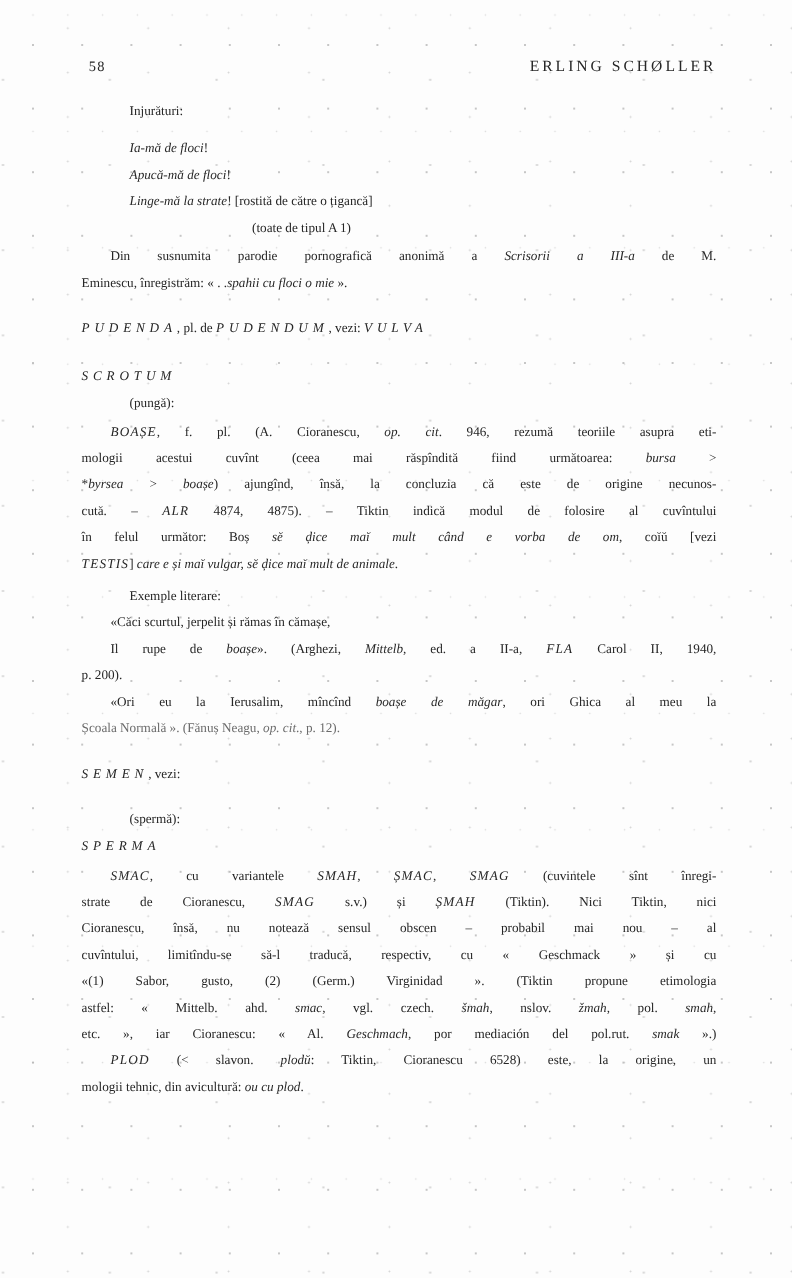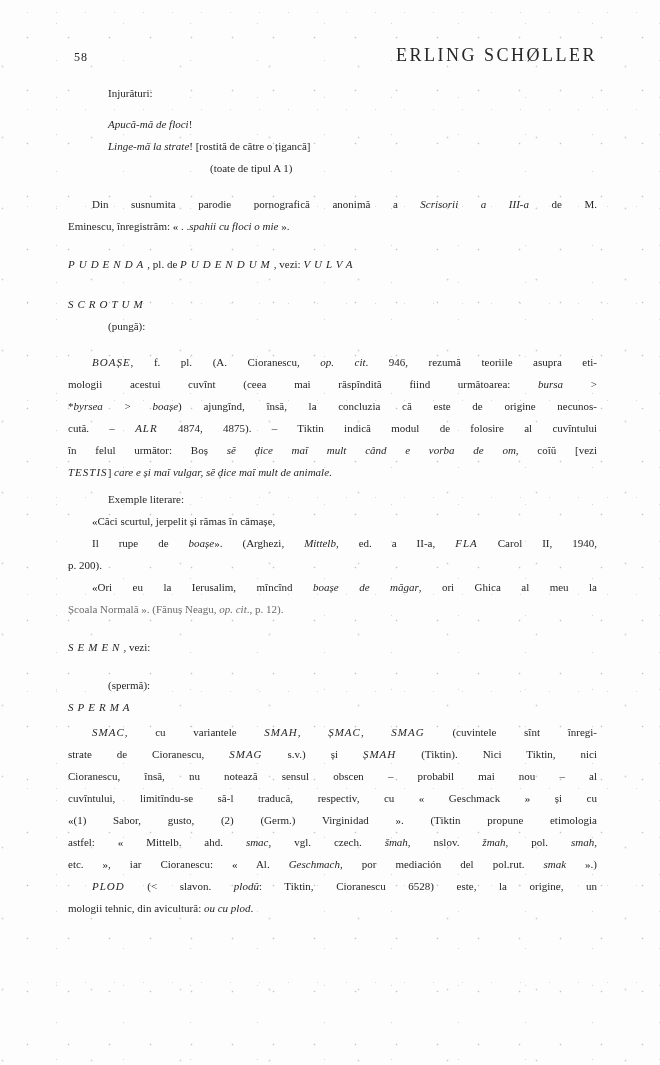--- a/index.html
+++ b/index.html
@@ -16,29 +16,29 @@
     font-family:"Liberation Serif","DejaVu Serif",serif;
     color:#262626;
   }
   .page{position:relative;width:660px;height:1065px;}
   .header{
     position:absolute;top:44px;left:68px;width:529px;
     display:flex;justify-content:space-between;align-items:baseline;
     font-size:16px;line-height:22px;
   }
   .page-num{font-size:12px;letter-spacing:1px;padding-left:6px;}
-  .running-title{font-size:18px;letter-spacing:2.5px;}
+  .running-title{font-size:13px;letter-spacing:2.5px;}
   .text-body{
     position:absolute;top:66px;left:68px;width:529px;
     font-size:11px;line-height:22px;
   }
   .block{margin:0;}
   .b-label{margin-top:16px;}
   .b-verse{margin-top:9px;}
-  .b-para{margin-top:14px;}
+  .b-para{margin-top:2px;}
   .b-entry{margin-top:16px;}
   .b-entry2{margin-top:18px;}
   .b-examples{margin-top:5px;}
   .b-cont{margin-top:3px;}
   .b-flow{margin-top:0;}
   .line{white-space:normal;}
   .line.j{text-align:justify;text-align-last:justify;}
   .line.faint{color:#6b6b6b;}
   .run-r{font-style:normal;}
   .run-i{font-style:italic;}
@@ -51,20 +51,21 @@
 <div class="page">
   <div class="header">
     <span class="page-num">58</span>
     <span class="running-title">ERLING SCHØLLER</span>
   </div>
   <div class="text-body">
       <div class="block b-label">
         <div class="line" style="padding-left: 40px;"><span class="run-r">Injurături:</span></div>
       </div>
       <div class="block b-verse">
+        <div class="line" style="padding-left: 40px;"><span class="run-i">Ia-mă de floci</span><span class="run-r">!</span></div>
         <div class="line" style="padding-left: 40px;"><span class="run-i">Apucă-mă de floci</span><span class="run-r">!</span></div>
         <div class="line" style="padding-left: 40px;"><span class="run-i">Linge-mă la strate</span><span class="run-r">! [rostită de către o țigancă]</span></div>
         <div class="line" style="padding-left: 142px;"><span class="run-r">(toate de tipul A 1)</span></div>
       </div>
       <div class="block b-para">
         <div class="line j" style="padding-left: 24px;"><span class="run-r">Din susnumita parodie pornografică anonimă a </span><span class="run-i">Scrisorii a III-a</span><span class="run-r"> de M.</span></div>
         <div class="line"><span class="run-r">Eminescu, înregistrăm: « . .</span><span class="run-i">spahii cu floci o mie</span><span class="run-r"> ».</span></div>
       </div>
       <div class="block b-entry">
         <div class="line"><span class="run-w">PUDENDA</span><span class="run-r">, pl. de </span><span class="run-w">PUDENDUM</span><span class="run-r">, vezi: </span><span class="run-w">VULVA</span></div>

